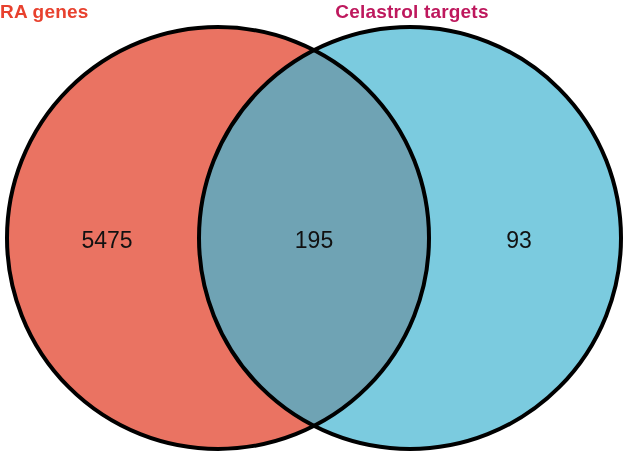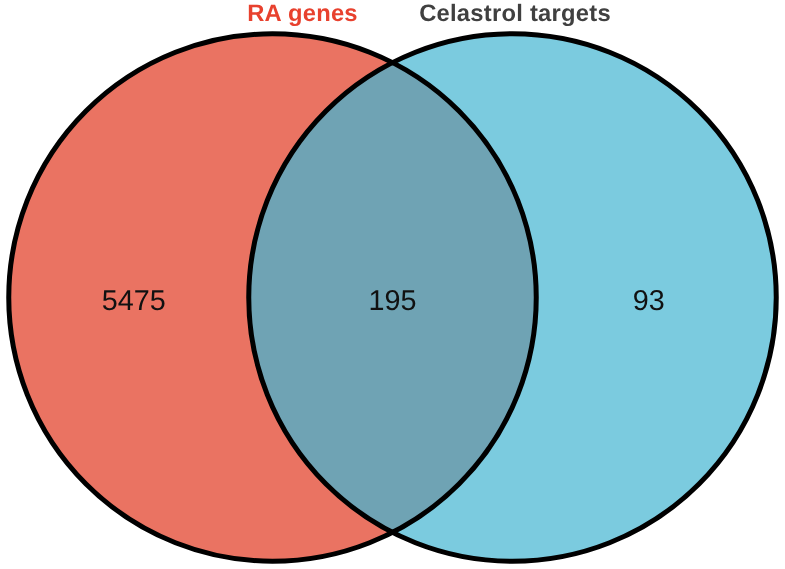--- a/index.html
+++ b/index.html
@@ -22,22 +22,20 @@
     top: 0px;
     font-size: 19px;
     font-weight: bold;
     letter-spacing: 0.2px;
     white-space: nowrap;
     line-height: 24px;
   }
   #label-left {
     left: 0;
     width: 420px;
-    text-align: center;
-    padding-left: 32px;
   }
   #label-right {
     left: 202px;
     width: 420px;
     text-align: center;
   }
   #venn-svg {
     position: absolute;
     left: 0;
     top: 0;
@@ -50,21 +48,21 @@
     dominant-baseline: middle;
   }
 </style>
 </head>
 <body>
 
 <div id="venn-figure">
 
   <div class="set-label" id="label-left" style="color:#e8412e;">RA genes</div>
 
-  <div class="set-label" id="label-right" style="color:#404040;">Celastrol  targets</div>
+  <div class="set-label" id="label-right" style="color:#be185d;">Celastrol  targets</div>
 
   <svg id="venn-svg" width="628" height="455" viewBox="0 0 628 455">
 
     <defs>
       <clipPath id="clip-left-circle">
         <circle cx="218" cy="238" r="211"></circle>
       </clipPath>
     </defs>
 
     <circle cx="218" cy="238" r="211" fill="#ea7362"></circle>

